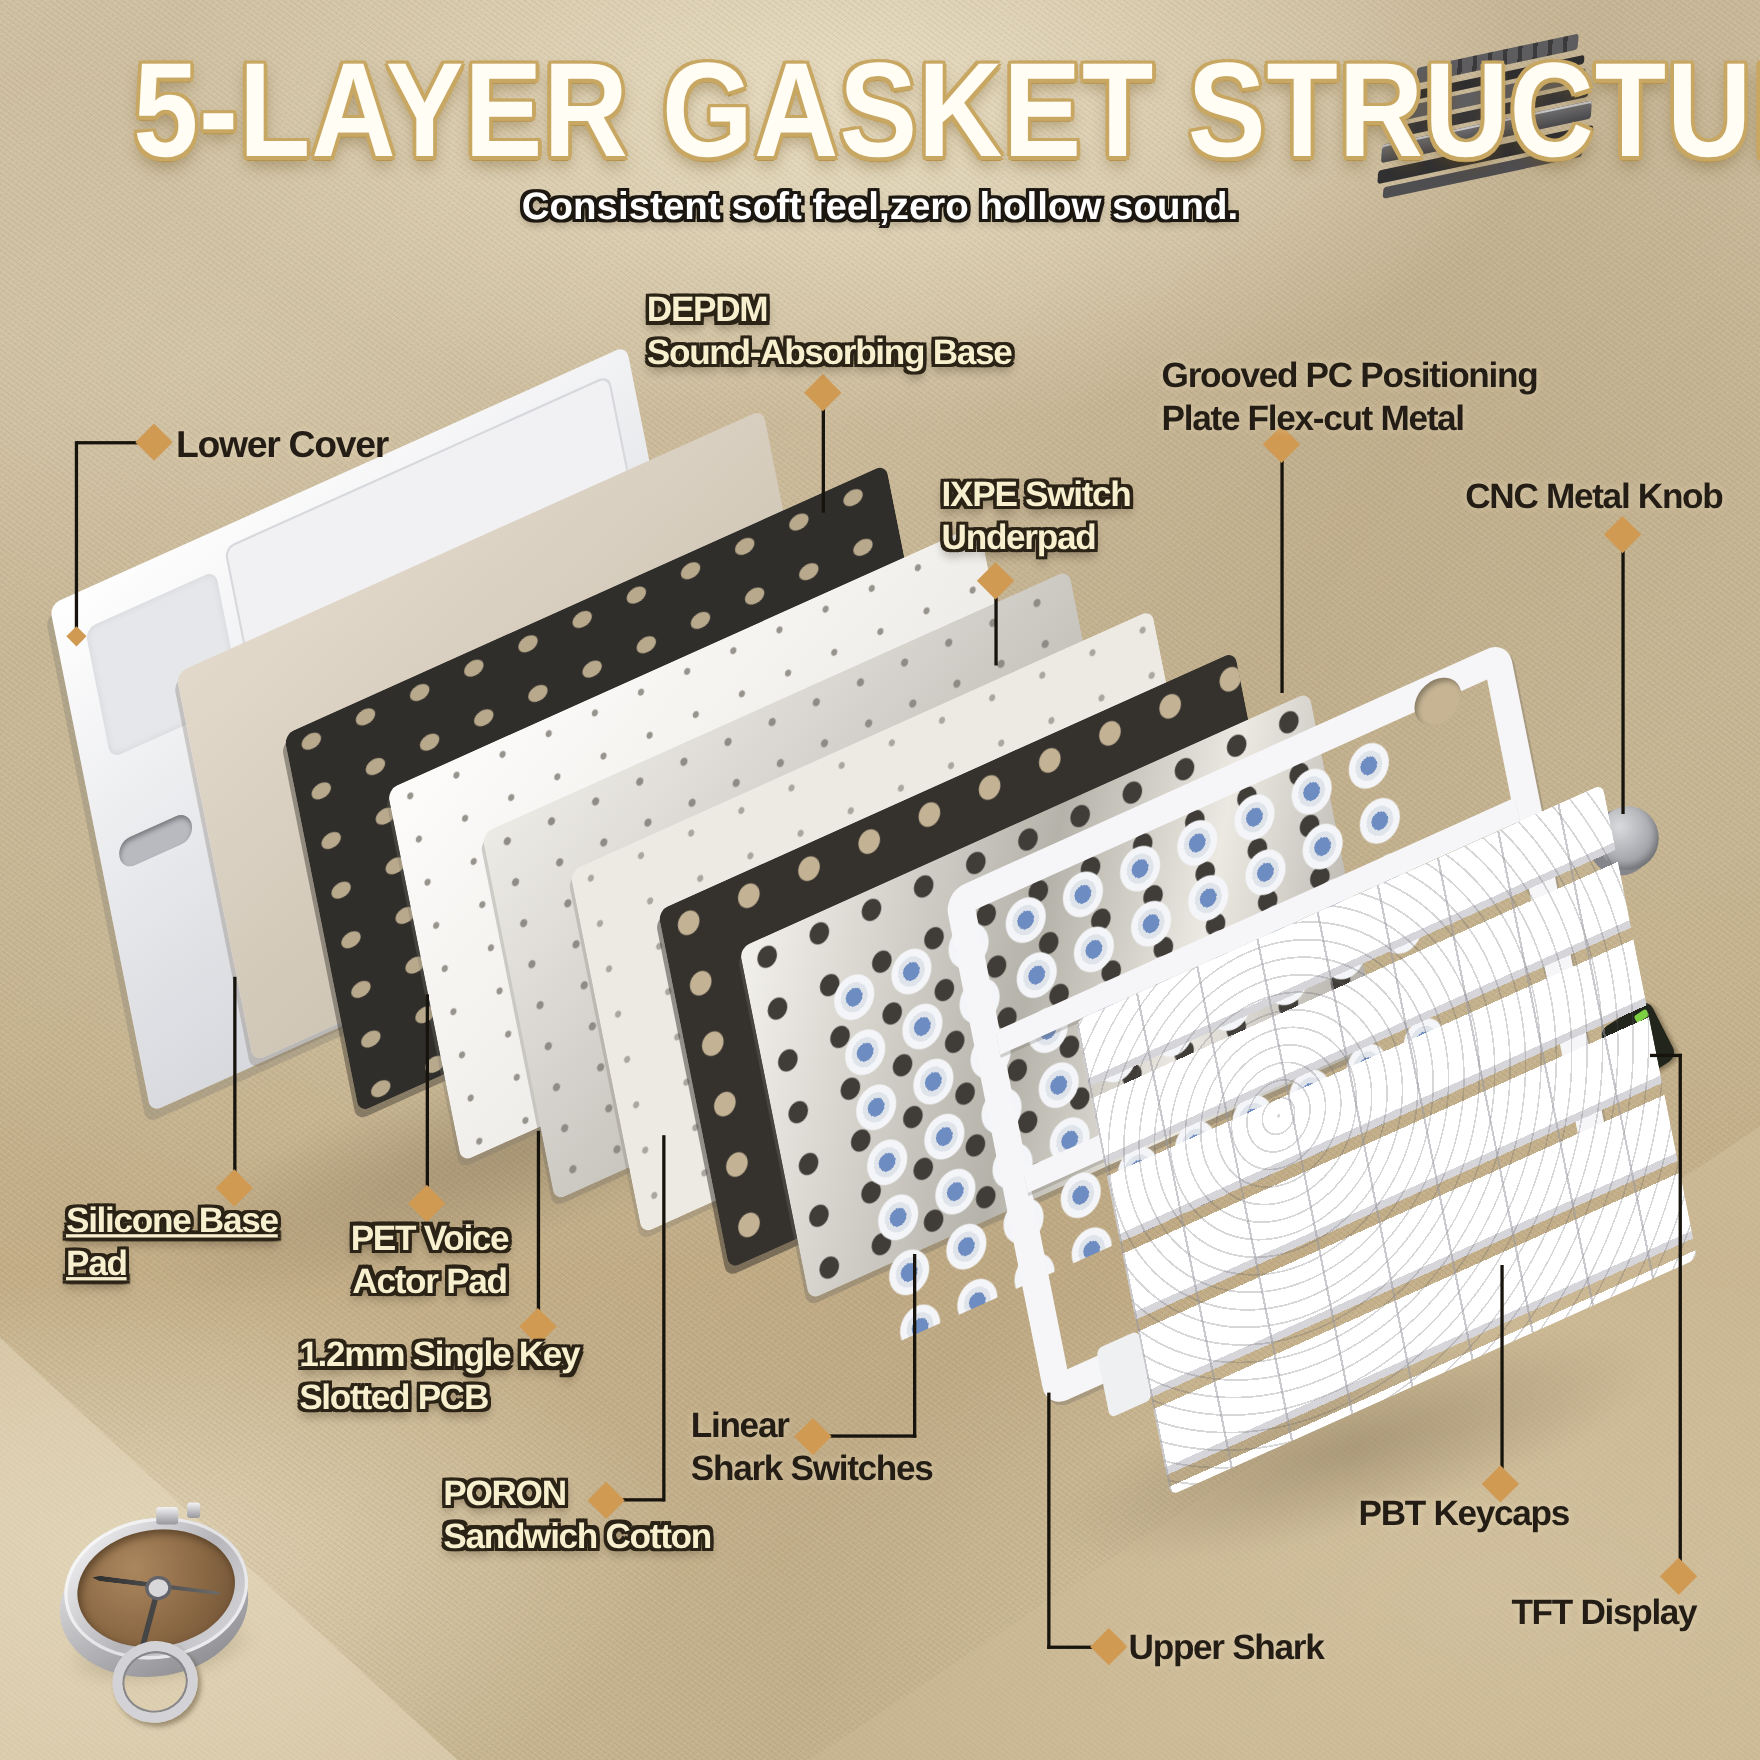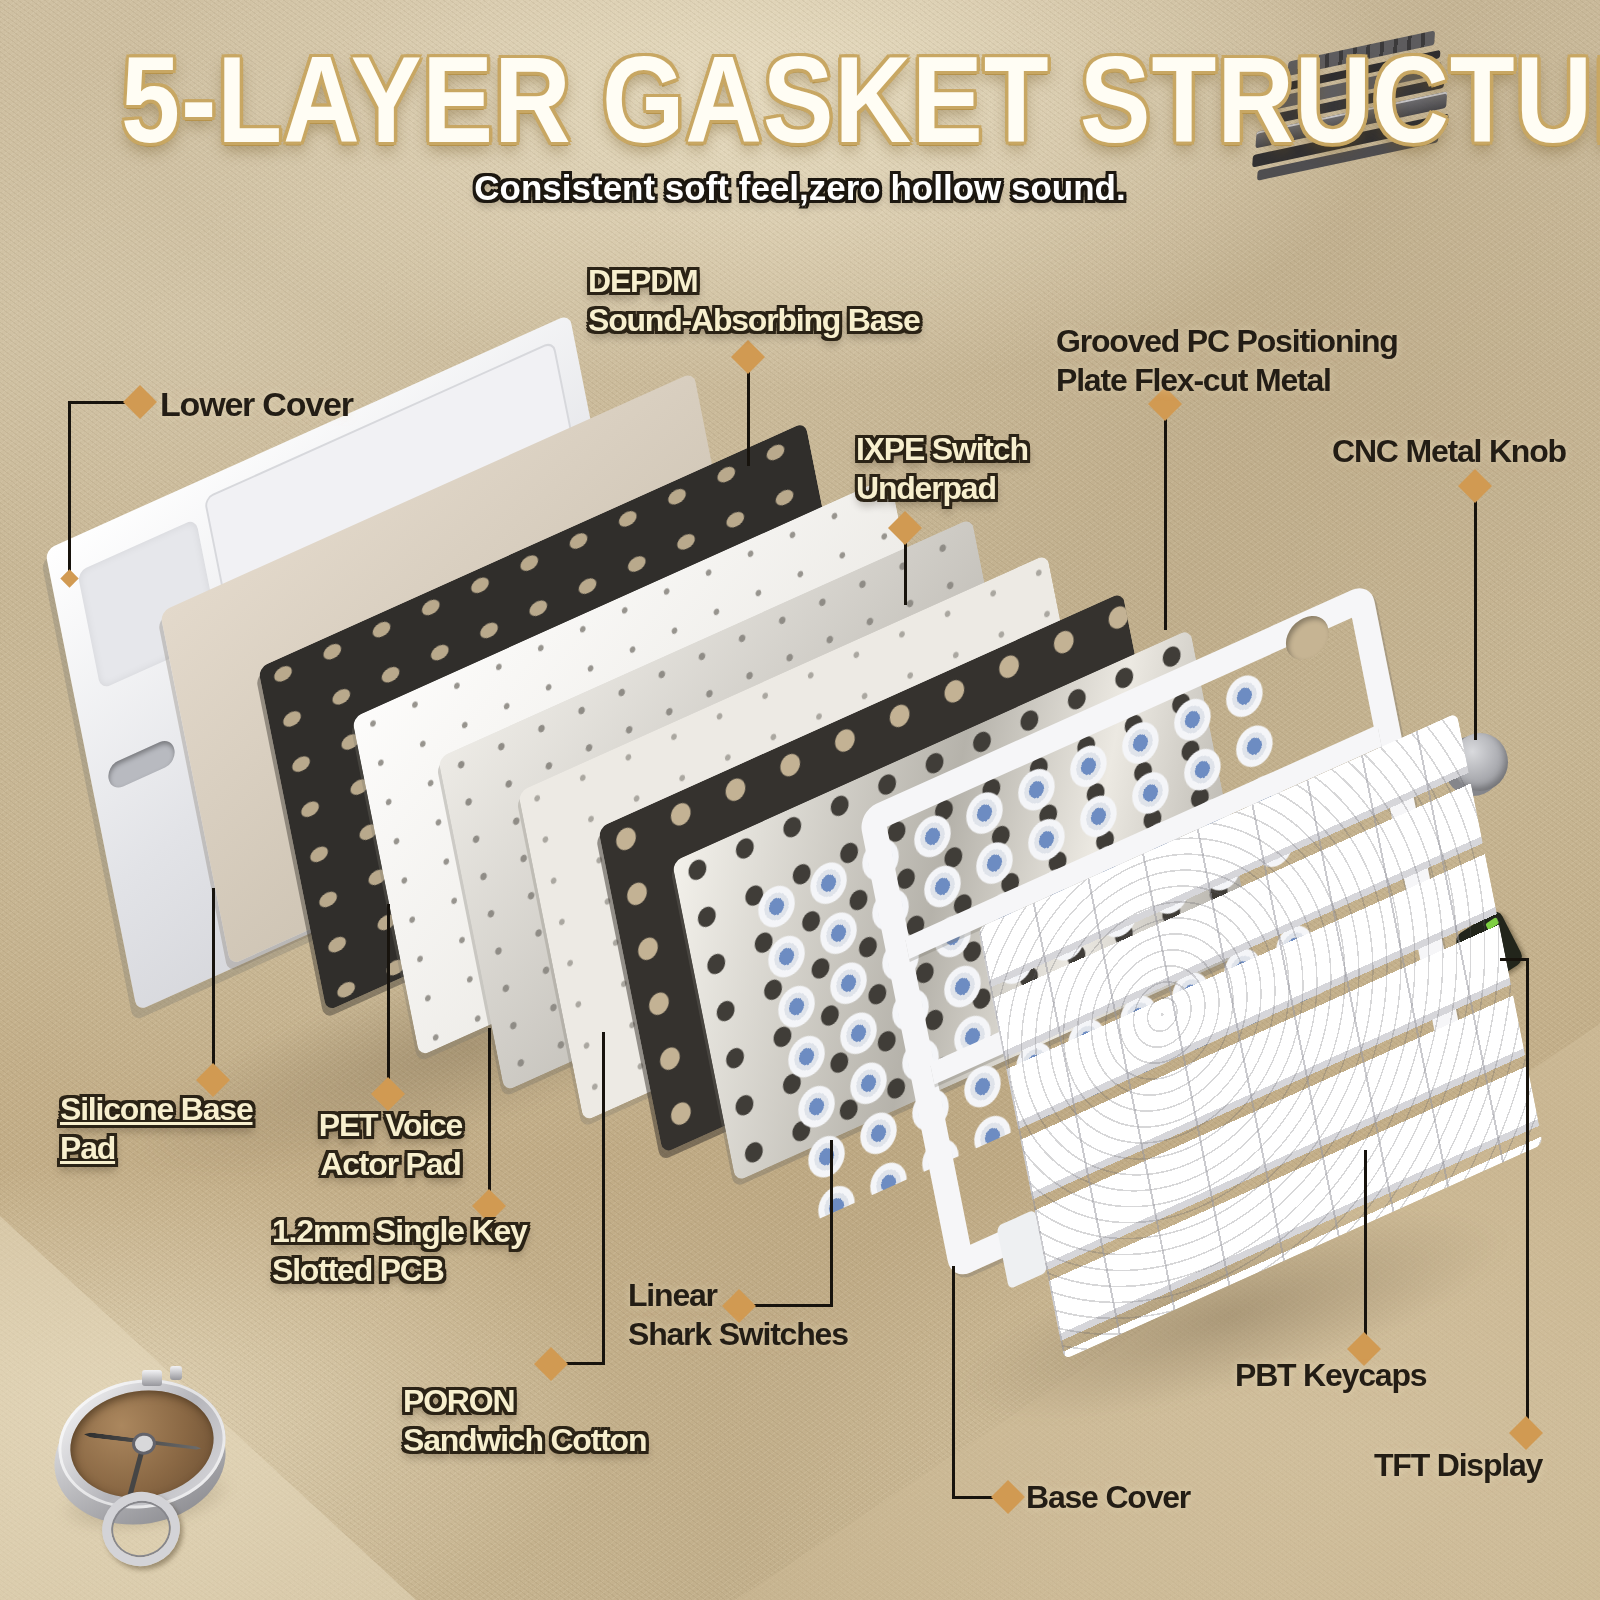--- a/index.html
+++ b/index.html
@@ -289,38 +289,38 @@
 <div class="vline" style="left:488px;top:1028px;height:164px;"></div>
 <div class="diamond" style="left:477px;top:1194px;"></div>
 <div class="callout cream" style="left:272px;top:1212px;">
   <div>1.2mm Single Key</div>
   <div>Slotted PCB</div>
 </div>
 
 <div class="vline" style="left:602px;top:1032px;height:333px;"></div>
 <div class="hline" style="left:566px;top:1362px;width:38px;"></div>
 <div class="diamond" style="left:539px;top:1352px;"></div>
-<div class="callout cream" style="left:403px;top:1338px;margin-top:44px;">
+<div class="callout cream" style="left:403px;top:1338px;">
   <div>PORON</div>
   <div>Sandwich Cotton</div>
 </div>
 
 <div class="vline" style="left:830px;top:1140px;height:167px;"></div>
 <div class="hline" style="left:754px;top:1304px;width:79px;"></div>
 <div class="diamond" style="left:727px;top:1294px;"></div>
 <div class="callout dark" style="left:628px;top:1276px;">
   <div>Linear</div>
   <div>Shark Switches</div>
 </div>
 
 <div class="vline" style="left:952px;top:1266px;height:233px;"></div>
 <div class="hline" style="left:952px;top:1496px;width:45px;"></div>
 <div class="diamond" style="left:996px;top:1485px;"></div>
 <div class="callout dark" style="left:1026px;top:1478px;">
-  <div>Base Cover</div>
+  <div>Upper Shark</div>
 </div>
 
 <div class="vline" style="left:1364px;top:1150px;height:190px;"></div>
 <div class="diamond" style="left:1352px;top:1337px;"></div>
 <div class="callout dark" style="left:1235px;top:1356px;">
   <div>PBT Keycaps</div>
 </div>
 
 <div class="hline" style="left:1500px;top:958px;width:29px;"></div>
 <div class="vline" style="left:1526px;top:958px;height:463px;"></div>

